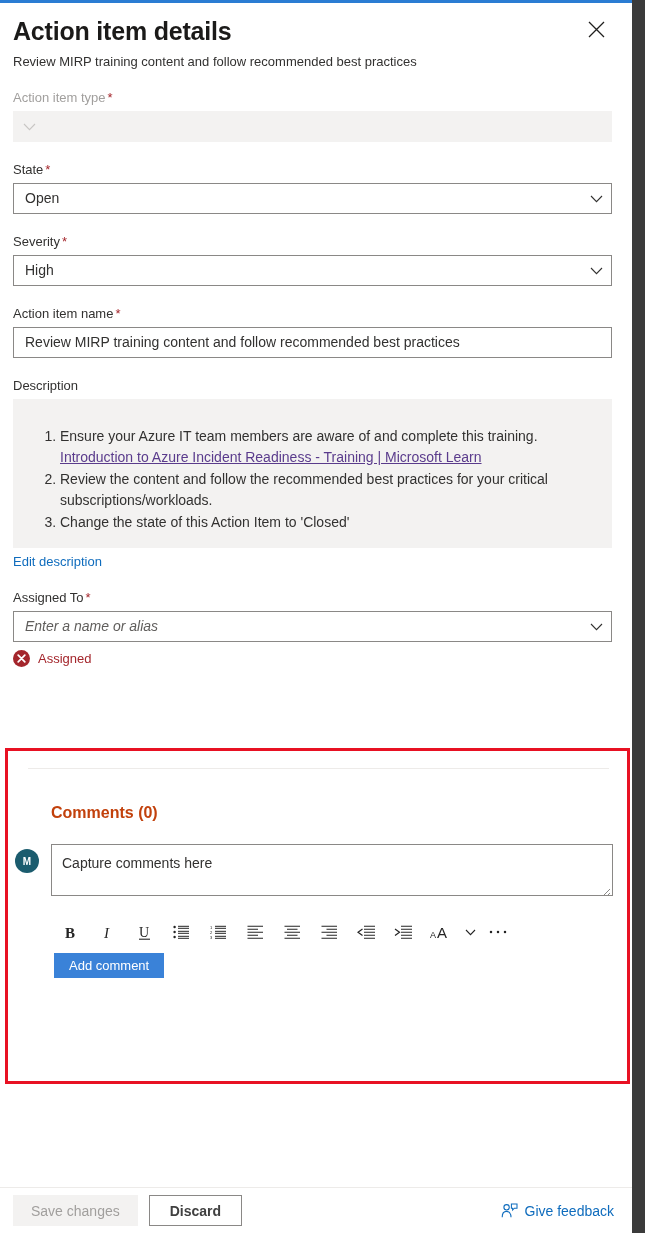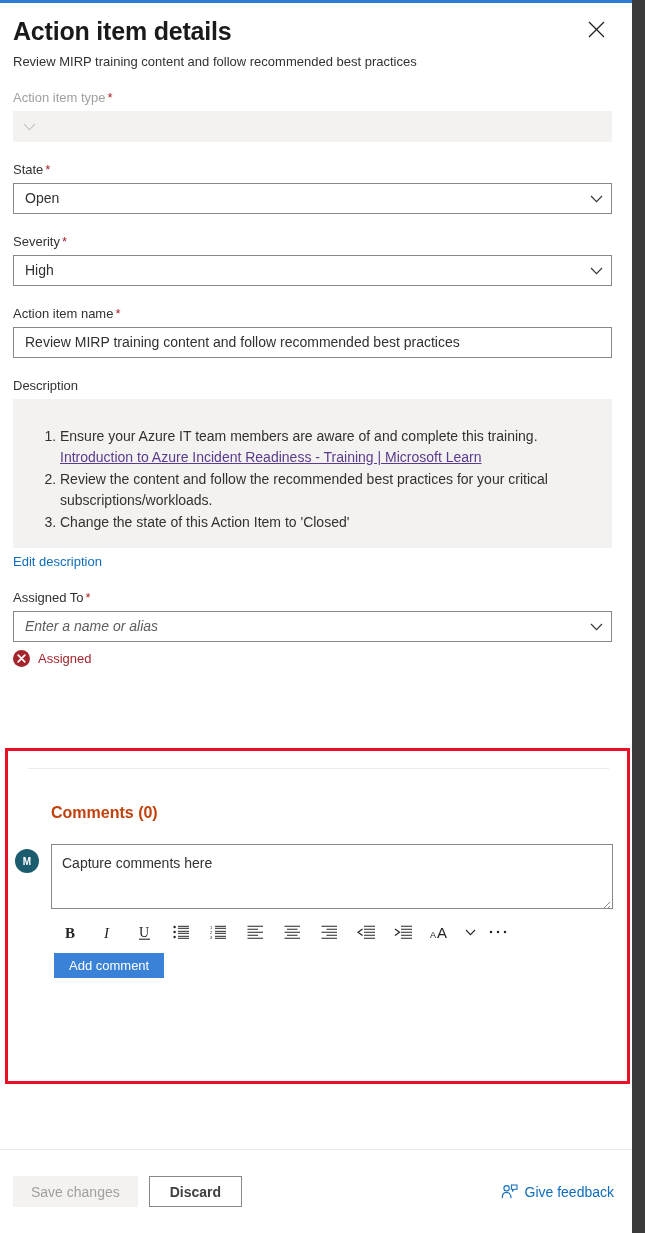--- a/index.html
+++ b/index.html
@@ -132,21 +132,21 @@
     display: flex; gap: 12px;
   }
   .avatar {
     width: 24px; height: 24px; border-radius: 50%;
     background: #1b5c6e; color: #ffffff;
     font-size: 10px; font-weight: 700;
     display: flex; align-items: center; justify-content: center;
     flex: 0 0 24px; margin-top: 5px;
   }
   .comment-area {
-    flex: 1; height: 65px; border: 1px solid #8a8886;
+    flex: 1; height: 52px; border: 1px solid #8a8886;
     background: #fff; position: relative;
   }
   .comment-placeholder {
     font-size: 14px; color: #323130; padding: 9px 10px;
     line-height: 18px;
   }
   .resize-grip {
     position: absolute; right: 1px; bottom: 1px;
     width: 11px; height: 11px;
   }
@@ -170,21 +170,21 @@
     height: 25px; padding: 0 15px;
     background: #3a82d8; color: #ffffff;
     font-size: 13px; border: none; cursor: pointer;
     font-family: "Liberation Sans", sans-serif;
     display: flex; align-items: center; justify-content: center;
   }
 
   
   .footer {
     position: absolute; bottom: 0; left: 0;
-    width: 632px; height: 84px;
+    width: 632px; height: 46px;
     background: #ffffff; border-top: 1px solid #edebe9;
     display: flex; align-items: center; padding: 0 18px 0 13px;
   }
   .btn-save {
     height: 31px; padding: 0 18px; background: #f3f2f1;
     color: #a19f9d; border: none; font-size: 14px;
     font-family: "Liberation Sans", sans-serif; cursor: default;
     display: flex; align-items: center; justify-content: center;
   }
   .btn-discard {

